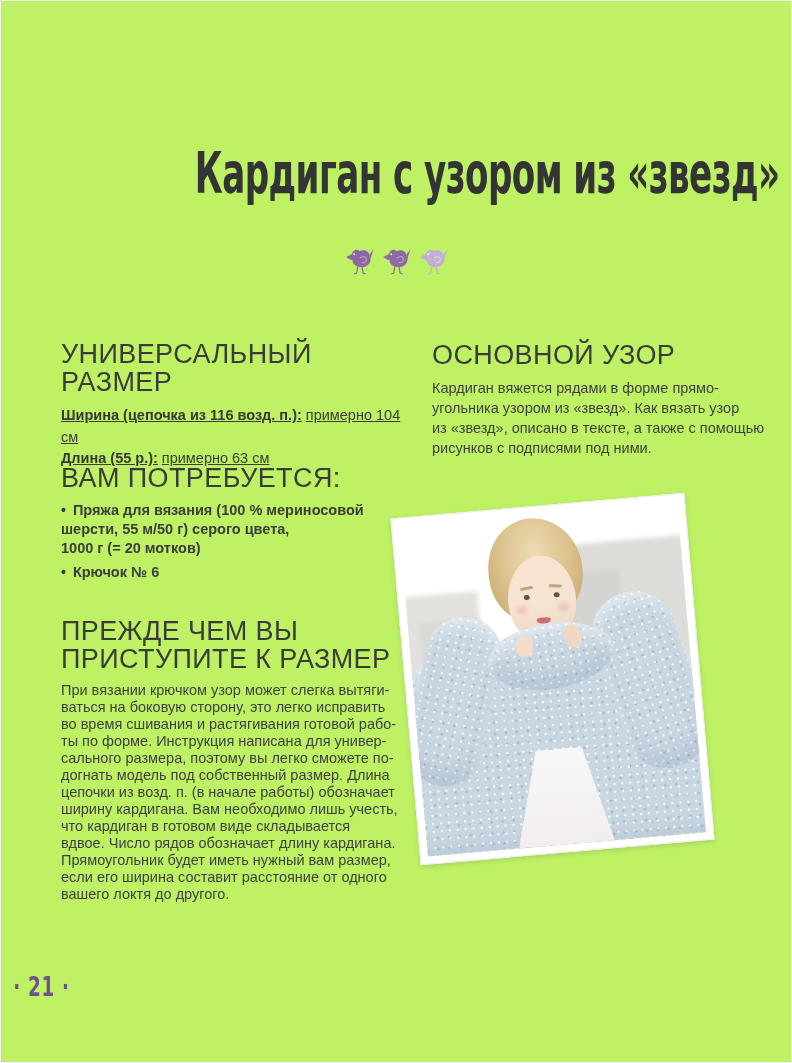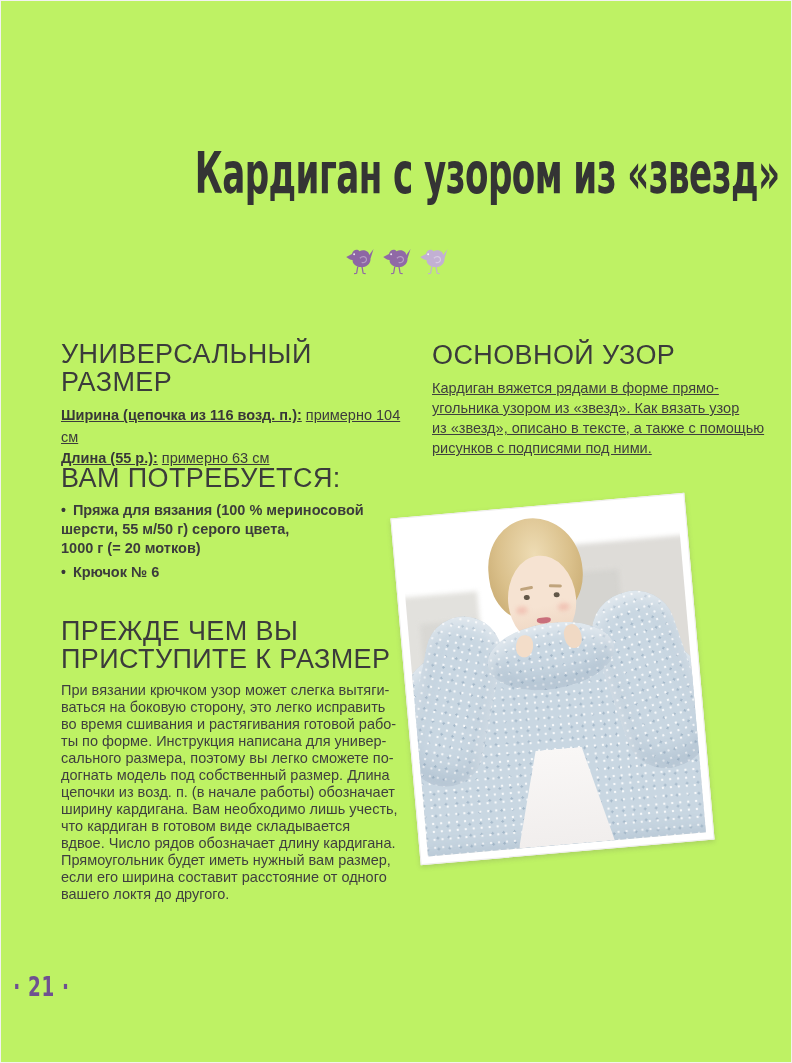--- a/index.html
+++ b/index.html
@@ -41,21 +41,21 @@
 
   #materials-section { left:61px; top:464px; width:345px; }
   .li { font-size:14.5px; line-height:19px; margin-bottom:5px;font-weight:bold; }
   .li .bullet { font-size:14px; margin-right:7px; color:#383838; }
 
   #before-section { left:61px; top:617px; width:342px; }
   #before-section h2 { margin-bottom:9px; }
   #before-section .body-par { line-height:17px; }
 
   #pattern-section { left:412px; top:341px; width:352px;margin-left:20px; }
-  #pattern-section .body-par { line-height:20px;text-decoration:underline; }
+  #pattern-section .body-par { line-height:20px; }
 
   
   .photo {
     position:absolute; left:405px; top:505px; width:295px; height:348px;
     background:#ffffff; padding:7px;
     border:1px solid #eeedec;
     box-shadow:0 2px 5px rgba(90,90,90,.22);
     transform:rotate(-5deg); transform-origin:50% 50%;
   }
   .scene { position:absolute; inset:7px; overflow:hidden;

